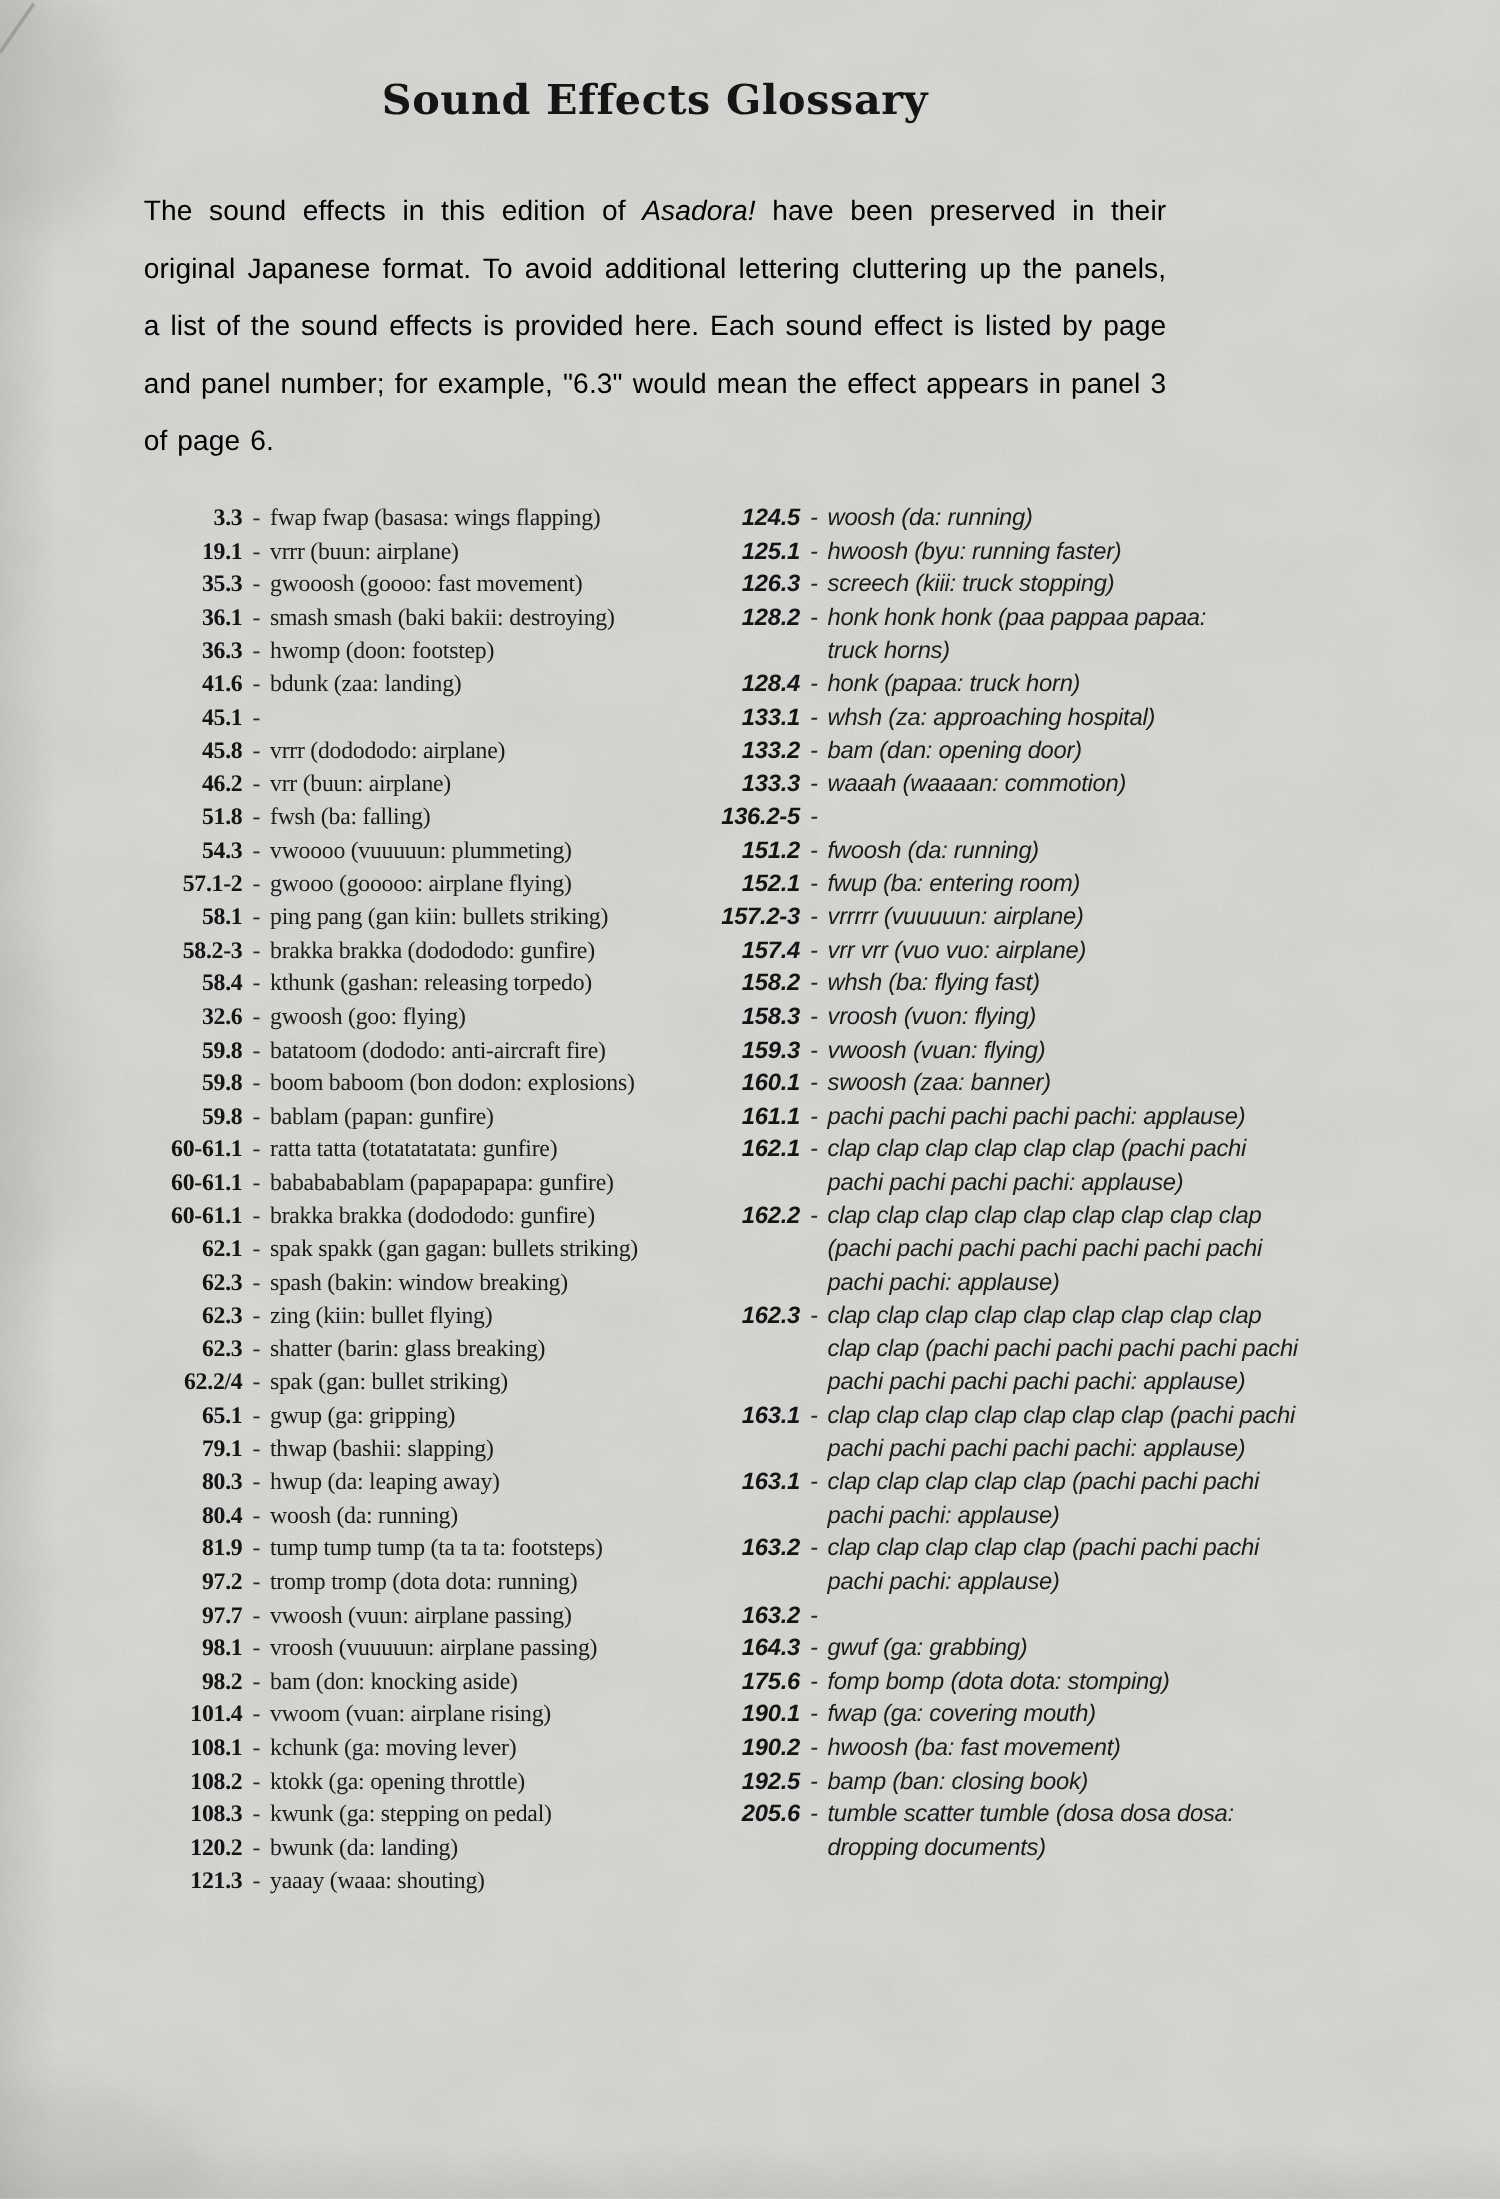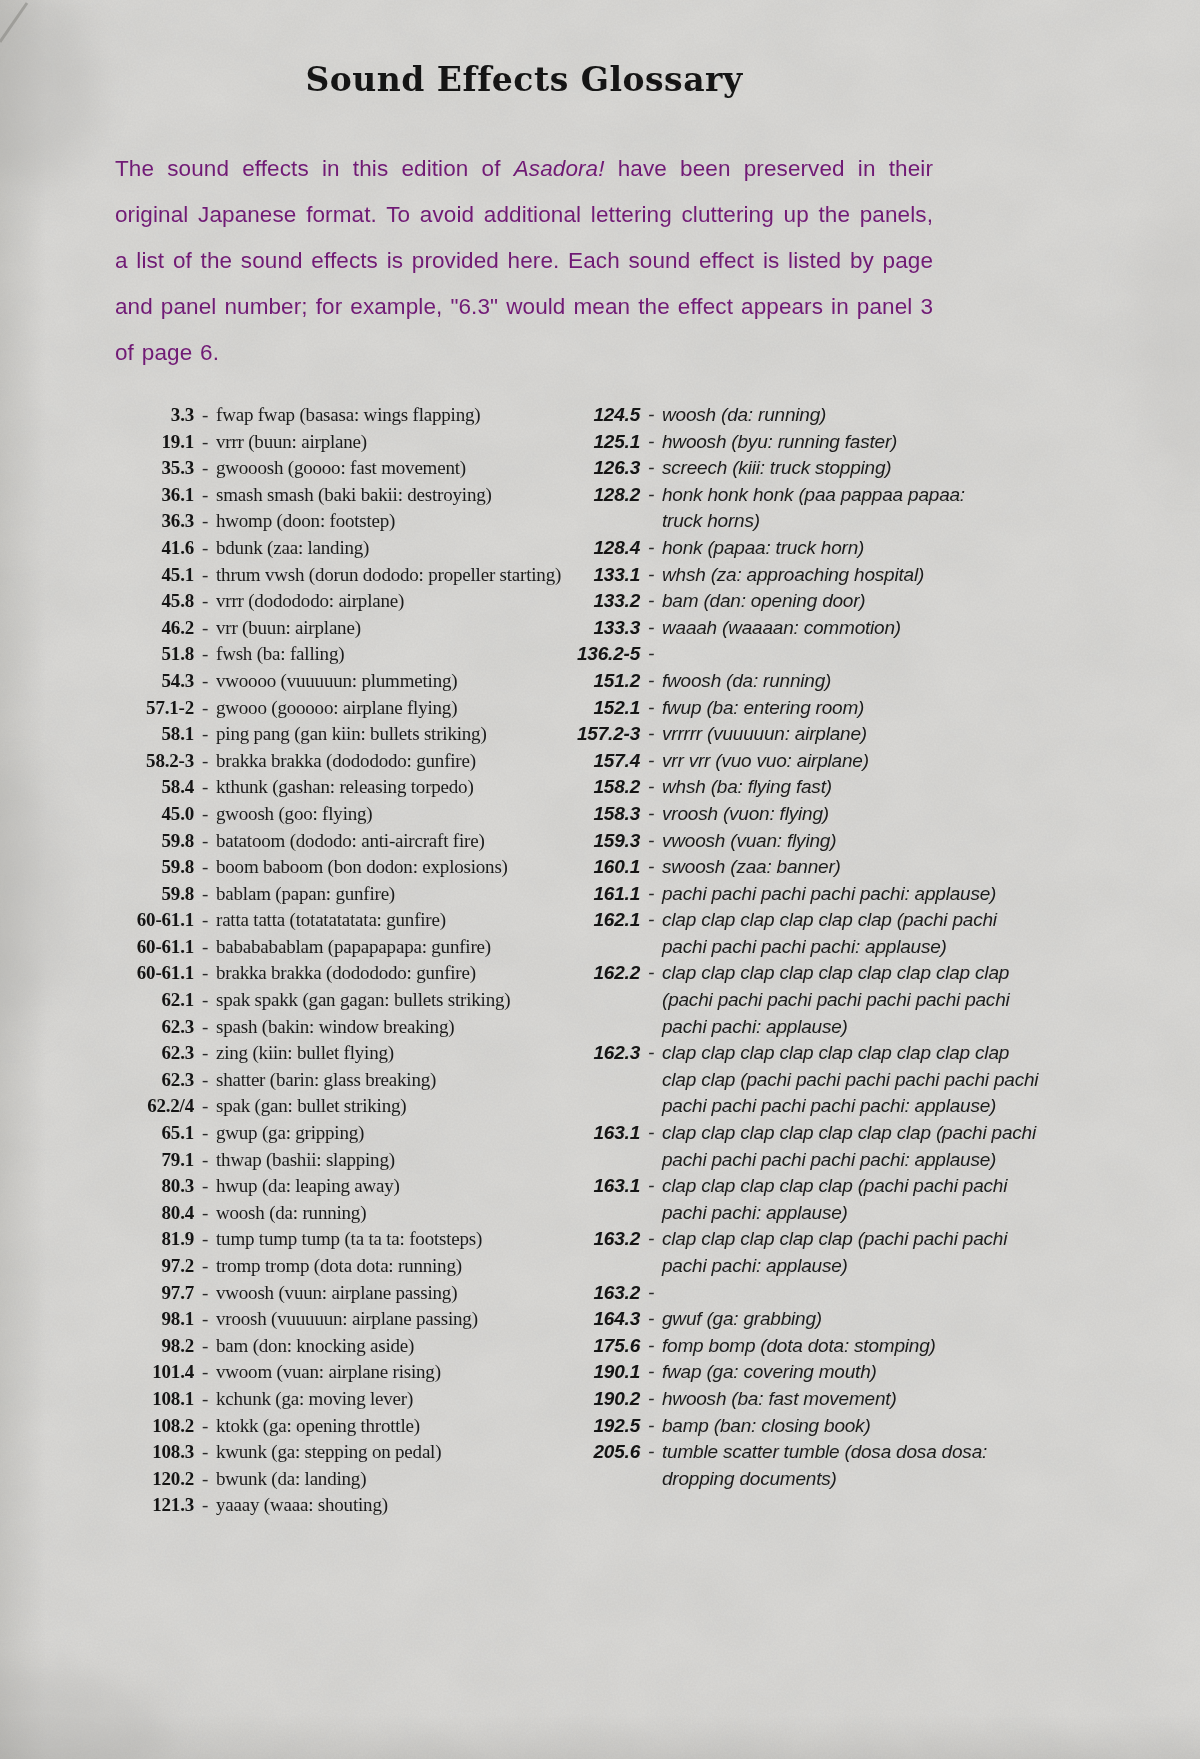--- a/index.html
+++ b/index.html
@@ -12,21 +12,21 @@
   .content{position:relative;z-index:1;padding-top:60px;}
   .title{
     width:818px;margin:0 0 0 115px;text-align:center;
     font-family:"DejaVu Serif","Liberation Serif",serif;
     font-weight:bold;font-size:33px;line-height:40px;
     letter-spacing:0.5px;color:#151515;
   }
   .intro{
     width:818px;margin:46px 0 0 115px;
     font-size:22.5px;line-height:46px;
-    text-align:justify;color:#701a75;
+    text-align:justify;color:#000000;
     letter-spacing:0.1px;word-spacing:1.5px;
   }
   .intro .em{font-style:italic;}
   .sfx-list{display:flex;margin:26px 0 0 118px;align-items:flex-start;}
   .sfx-col{display:block;flex:none;}
   .col-left{width:438px;font-family:Liberation Serif, serif;}
   .col-right{width:600px;font-style:italic;}
   .sfx-entry{
     display:flex;align-items:flex-start;
     font-size:19px;line-height:26.6px;
@@ -110,21 +110,20 @@
           <span class="txt">hwomp (doon: footstep)</span>
         </div>
         <div class="sfx-entry">
           <span class="num">41.6</span>
           <span class="dash">-</span>
           <span class="txt">bdunk (zaa: landing)</span>
         </div>
         <div class="sfx-entry">
           <span class="num">45.1</span>
           <span class="dash">-</span>
-          <span class="txt">thrum vwsh (dorun dododo: propeller starting)</span>
         </div>
         <div class="sfx-entry">
           <span class="num">45.8</span>
           <span class="dash">-</span>
           <span class="txt">vrrr (dodododo: airplane)</span>
         </div>
         <div class="sfx-entry">
           <span class="num">46.2</span>
           <span class="dash">-</span>
           <span class="txt">vrr (buun: airplane)</span>
@@ -153,21 +152,21 @@
           <span class="num">58.2-3</span>
           <span class="dash">-</span>
           <span class="txt">brakka brakka (dodododo: gunfire)</span>
         </div>
         <div class="sfx-entry">
           <span class="num">58.4</span>
           <span class="dash">-</span>
           <span class="txt">kthunk (gashan: releasing torpedo)</span>
         </div>
         <div class="sfx-entry">
-          <span class="num">45.0</span>
+          <span class="num">32.6</span>
           <span class="dash">-</span>
           <span class="txt">gwoosh (goo: flying)</span>
         </div>
         <div class="sfx-entry">
           <span class="num">59.8</span>
           <span class="dash">-</span>
           <span class="txt">batatoom (dododo: anti-aircraft fire)</span>
         </div>
         <div class="sfx-entry">
           <span class="num">59.8</span>

